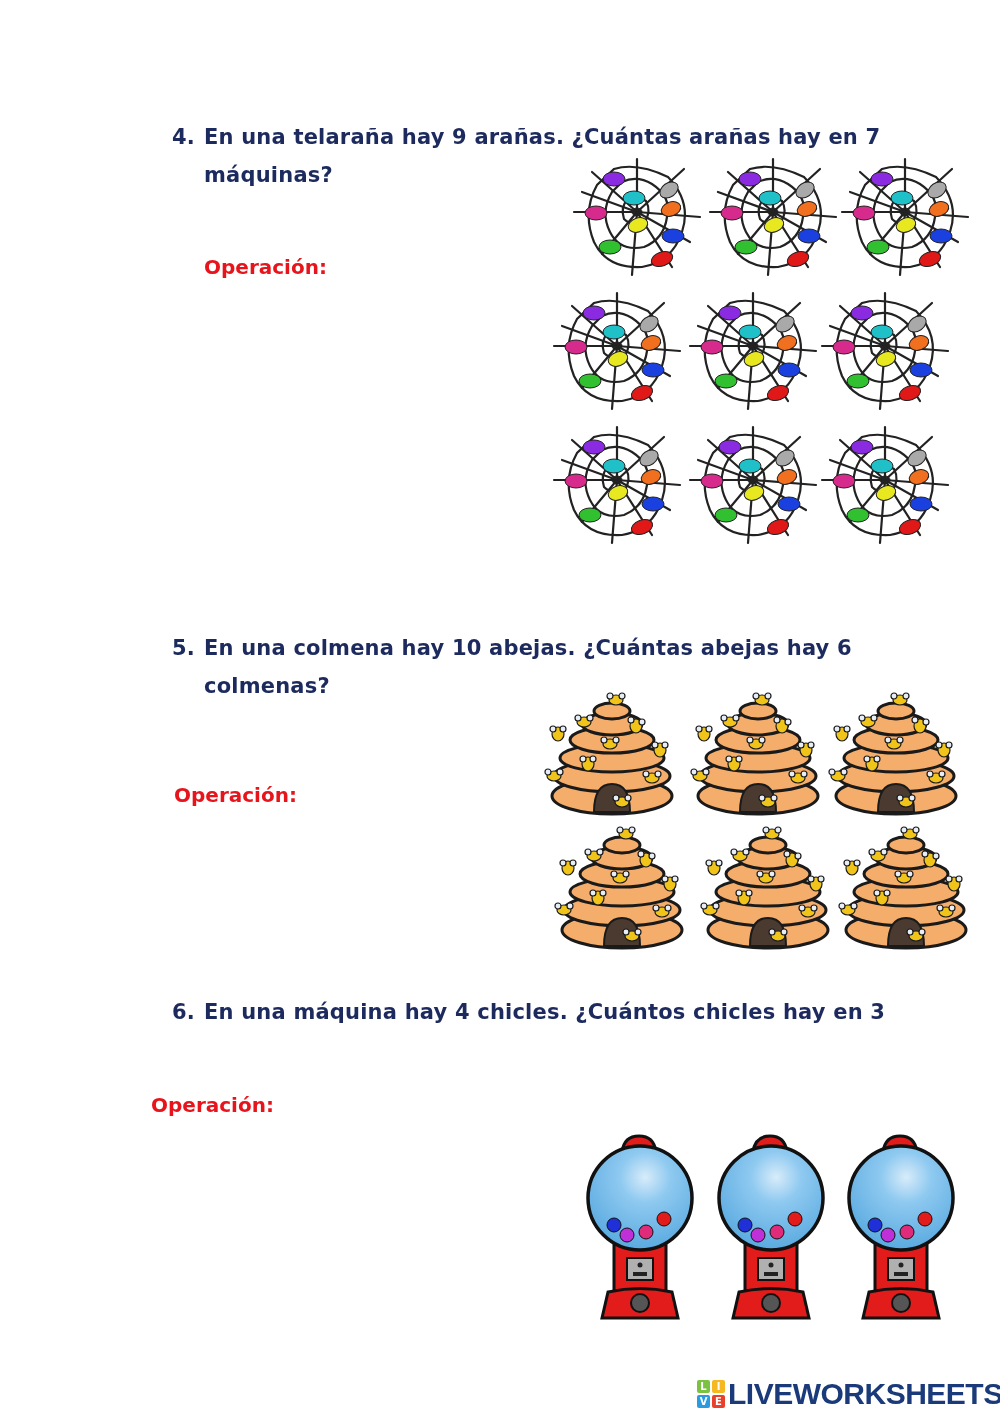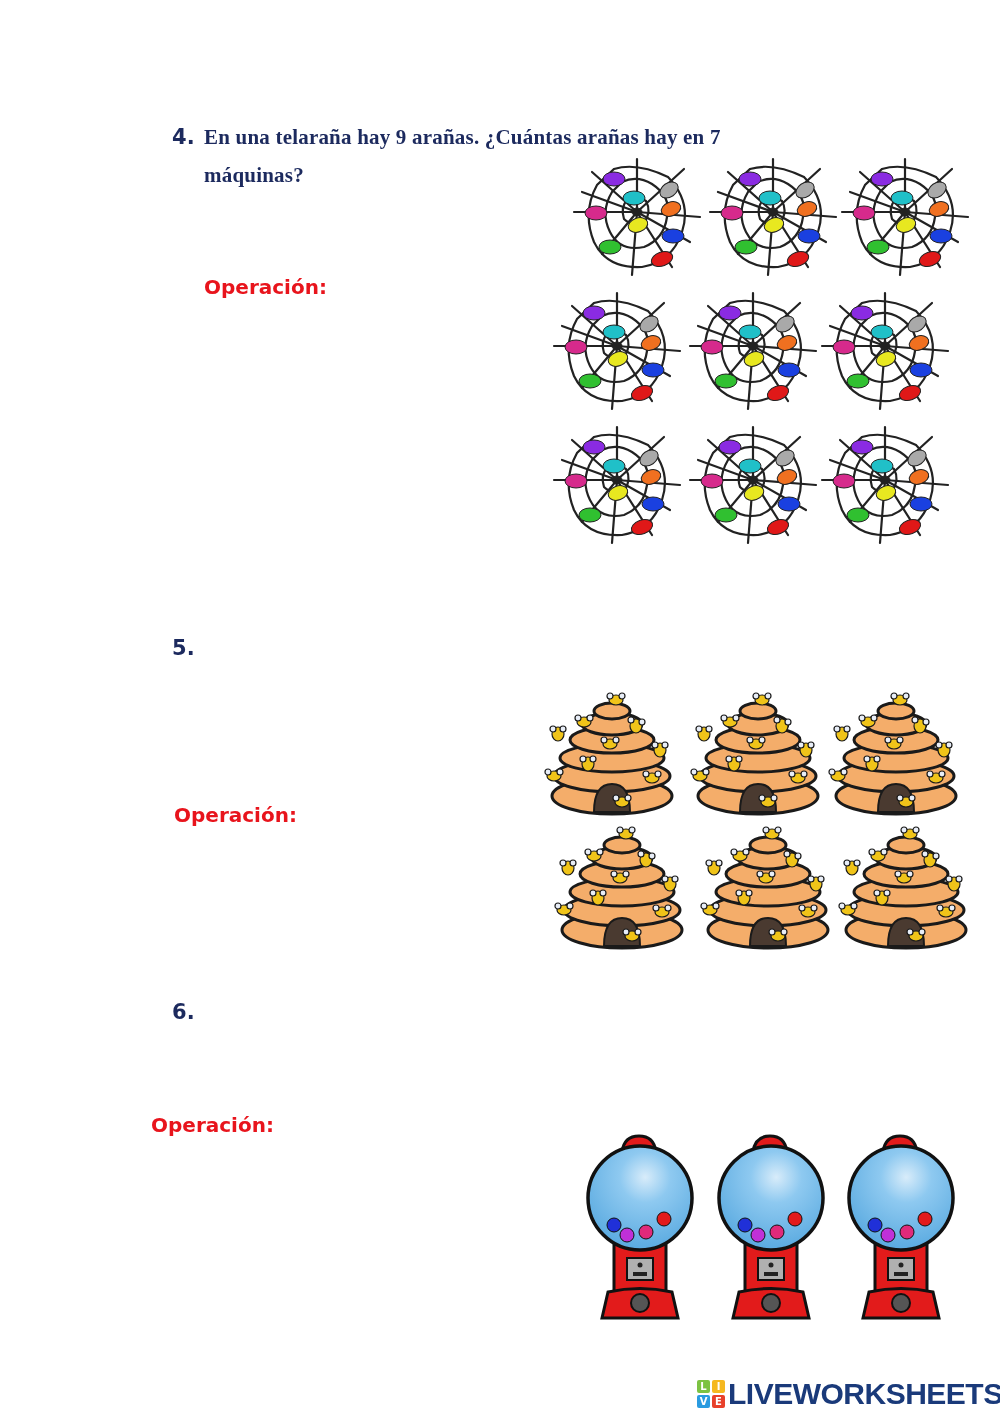--- a/index.html
+++ b/index.html
@@ -1,20 +1,20 @@
 <!DOCTYPE html>
 <html><head>
   <meta charset="utf-8">
   <style>
     html, body { margin: 0; padding: 0; background: #ffffff; }
     body { width: 1000px; height: 1413px; position: relative; overflow: hidden; font-family: "DejaVu Sans", sans-serif; }
     .q { position: absolute; color: #1c2a5e; font-weight: bold; font-size: 21px; line-height: 38px; letter-spacing: 0.2px; }
     .q .num { position: absolute; left: 0; top: 0; }
-    .q .line { display: block; padding-left: 32px; white-space: nowrap; font-family: Liberation Serif, serif; }
-    .op { position: absolute; color: #e8141c; font-weight: bold; font-size: 20px; margin-top: 20px; }
+    .q .line { display: block; padding-left: 32px; white-space: nowrap; }
+    .op { position: absolute; color: #e8141c; font-weight: bold; font-size: 20px; }
     .pic { position: absolute; }
     .pic svg { display: block; }
     .logo { position: absolute; left: 697px; top: 1377px; display: flex; align-items: center; }
     .logo-grid { display: grid; grid-template-columns: 13px 13px; grid-template-rows: 13px 13px; gap: 2px; margin-right: 3px; }
     .logo-grid span { font-size: 10px; font-weight: bold; color: #fff; display: flex; align-items: center; justify-content: center; border-radius: 2px; font-family: "DejaVu Sans", sans-serif; }
     .logo-text { font-family: "Liberation Sans", sans-serif; font-weight: bold; font-size: 30px; color: #1a3a7a; letter-spacing: -0.5px; }
   </style>
 </head>
 <body>
 
@@ -136,35 +136,38 @@
     <use href="#web" x="138" y="136"></use>
     <use href="#web" x="270" y="136"></use>
     <use href="#web" x="2" y="270"></use>
     <use href="#web" x="138" y="270"></use>
     <use href="#web" x="270" y="270"></use>
   </svg>
 </div>
 
 <div class="q" style="left:172px; top:629px;">
   <span class="num">5.</span>
+  <span class="line">En una colmena hay 10 abejas. ¿Cuántas abejas hay 6</span>
+  <span class="line">colmenas?</span>
 </div>
 <div class="op" style="left:174px; top:783px;">Operación:</div>
 <div class="pic" style="left:540px; top:692px;">
   <svg width="430" height="270" viewBox="0 0 430 270">
     <use href="#hive" x="4" y="2"></use>
     <use href="#hive" x="150" y="2"></use>
     <use href="#hive" x="288" y="2"></use>
     <use href="#hive" x="14" y="136"></use>
     <use href="#hive" x="160" y="136"></use>
     <use href="#hive" x="298" y="136"></use>
   </svg>
 </div>
 
 <div class="q" style="left:172px; top:993px;">
   <span class="num">6.</span>
+  <span class="line">En una máquina hay 4 chicles. ¿Cuántos chicles hay en 3</span>
 </div>
 <div class="op" style="left:151px; top:1093px;">Operación:</div>
 <div class="pic" style="left:578px; top:1126px;">
   <svg width="400" height="200" viewBox="0 0 400 200">
     <use href="#gum" x="4" y="4"></use>
     <use href="#gum" x="135" y="4"></use>
     <use href="#gum" x="265" y="4"></use>
   </svg>
 </div>
 

